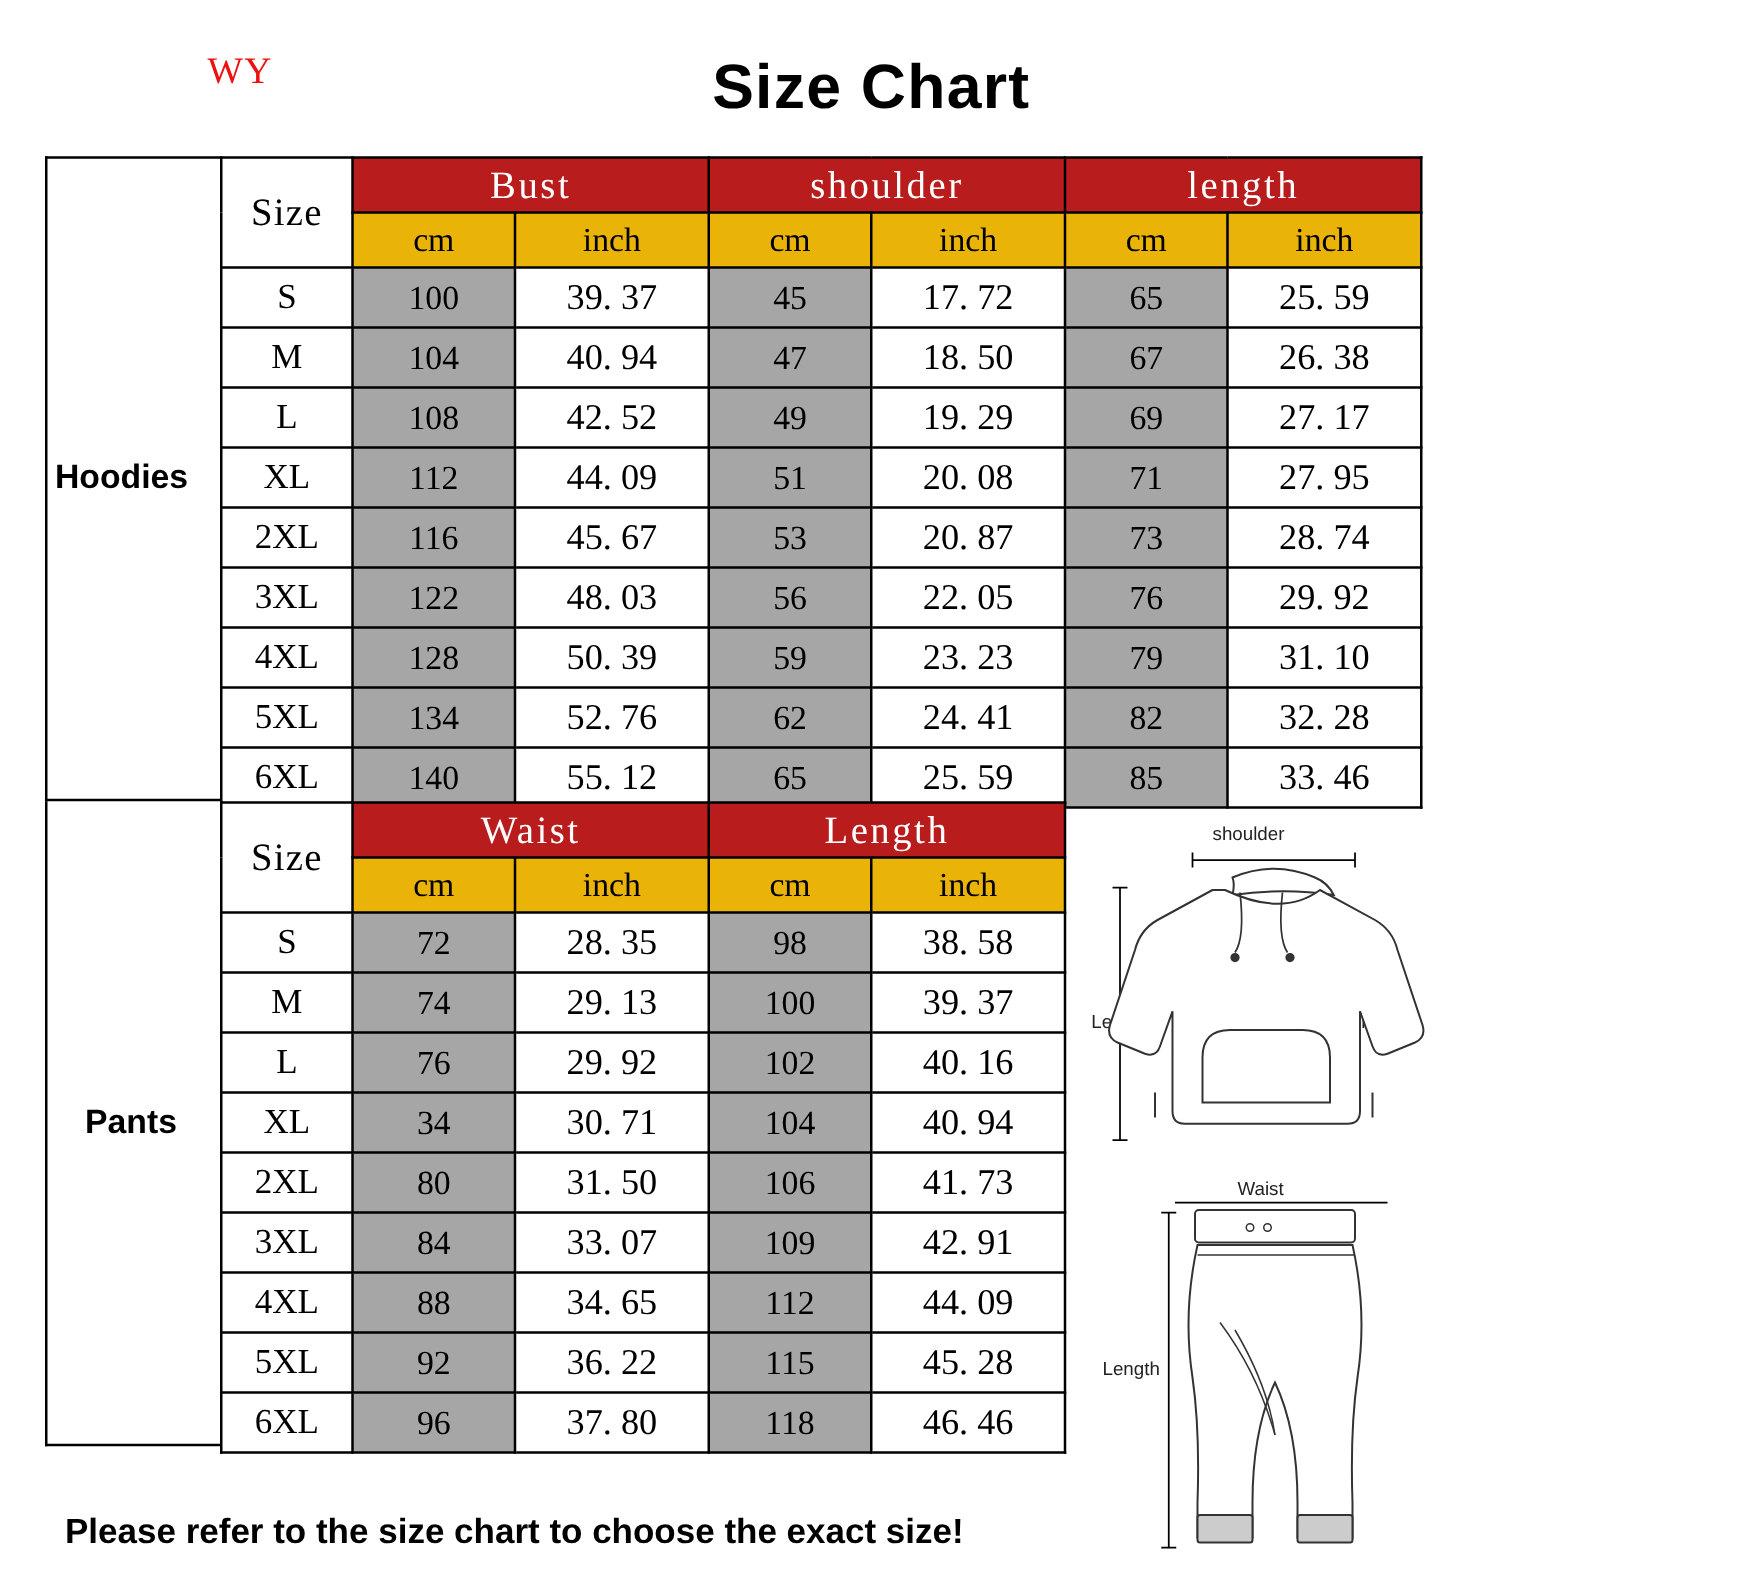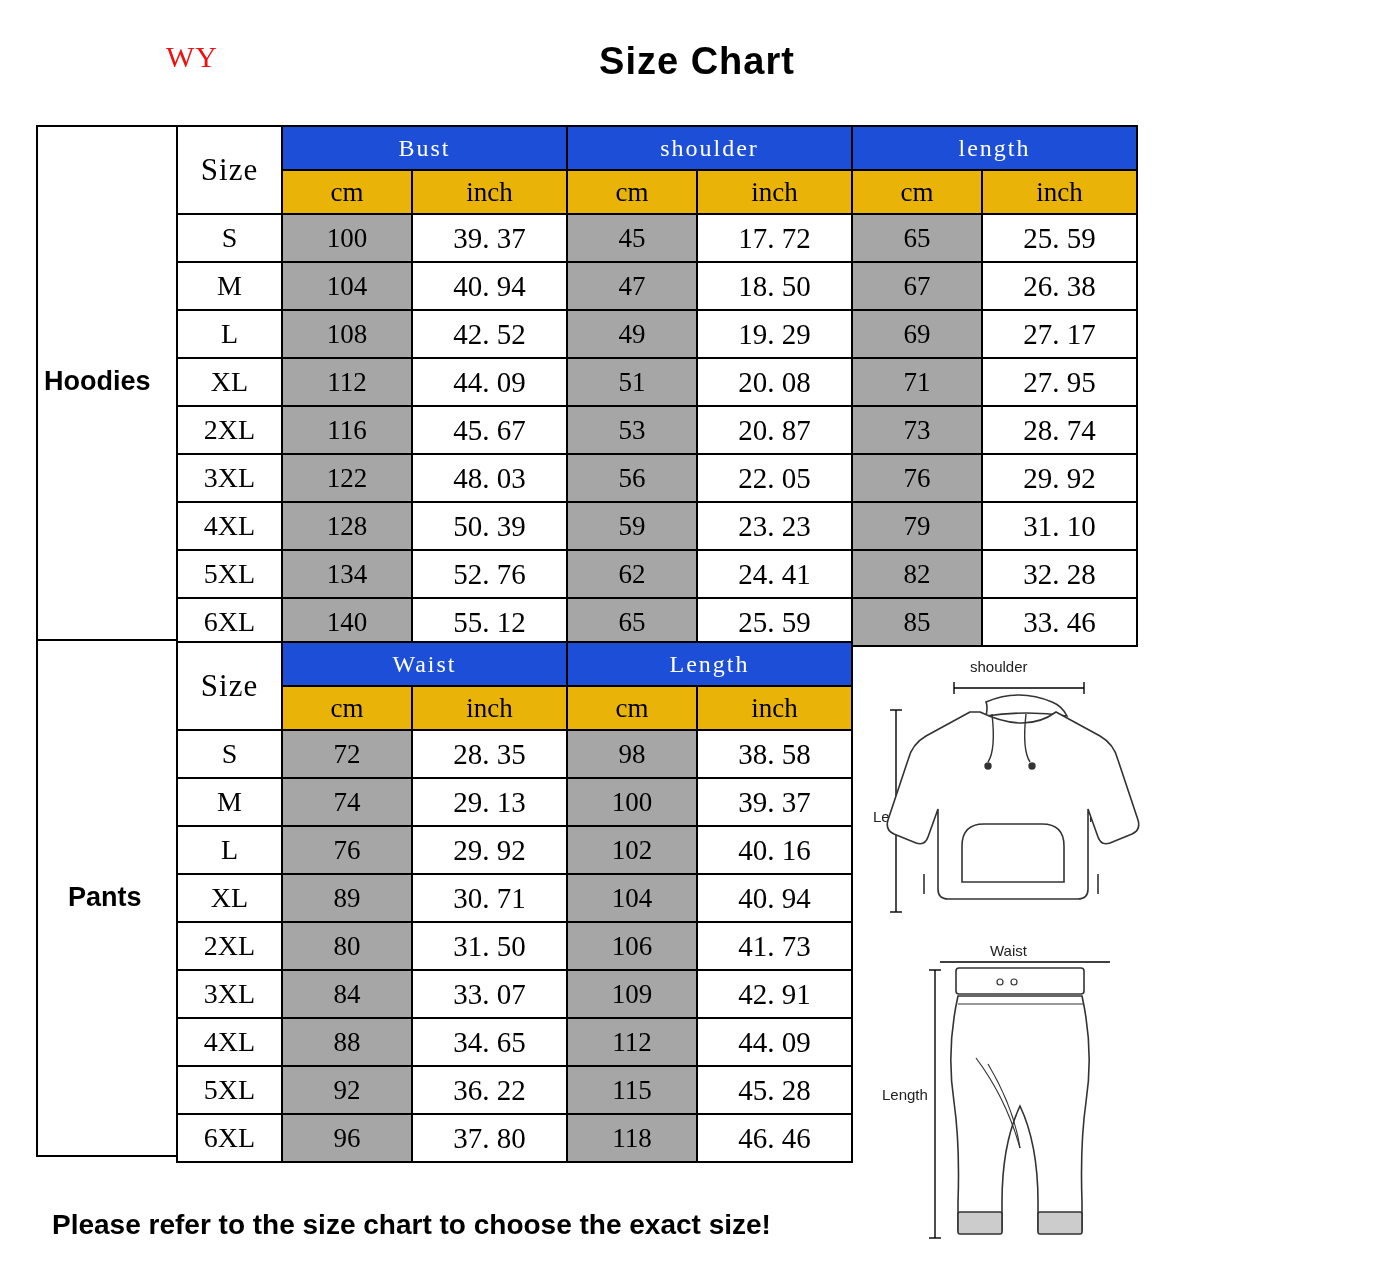--- a/index.html
+++ b/index.html
@@ -25,41 +25,41 @@
     letter-spacing: 1px;
   }
   
   .title {
     position: absolute;
     left: 0; top: 40px;
     width: 1394px;
     text-align: center;
     font-family: "Liberation Sans", sans-serif;
     font-weight: bold;
-    font-size: 38px;
+    font-size: 50px;
     color: #000000;
     letter-spacing: 1px;
   }
   
   .chart-table {
     border-collapse: collapse;
     font-family: "Liberation Serif", serif;
     color: #000;
   }
   .chart-table td, .chart-table th {
     border: 2px solid #000000;
     text-align: center;
     vertical-align: middle;
     font-weight: normal;
     padding: 0;
   }
   .hdr-black {
-    background: #1d4ed8;
+    background: #b91c1c;
     color: #ffffff;
-    font-size: 24px;
+    font-size: 31px;
     letter-spacing: 2px;
     height: 44px;
   }
   .hdr-unit {
     background: #eab308;
     font-size: 27px;
     height: 44px;
   }
   .size-cell {
     background: #ffffff;
@@ -256,21 +256,21 @@
     </tr>
     <tr>
       <td class="size-cell">L</td>
       <td class="grey">76</td>
       <td class="white">29. 92</td>
       <td class="grey">102</td>
       <td class="white">40. 16</td>
     </tr>
     <tr>
       <td class="size-cell">XL</td>
-      <td class="grey">89</td>
+      <td class="grey">34</td>
       <td class="white">30. 71</td>
       <td class="grey">104</td>
       <td class="white">40. 94</td>
     </tr>
     <tr>
       <td class="size-cell">2XL</td>
       <td class="grey">80</td>
       <td class="white">31. 50</td>
       <td class="grey">106</td>
       <td class="white">41. 73</td>

